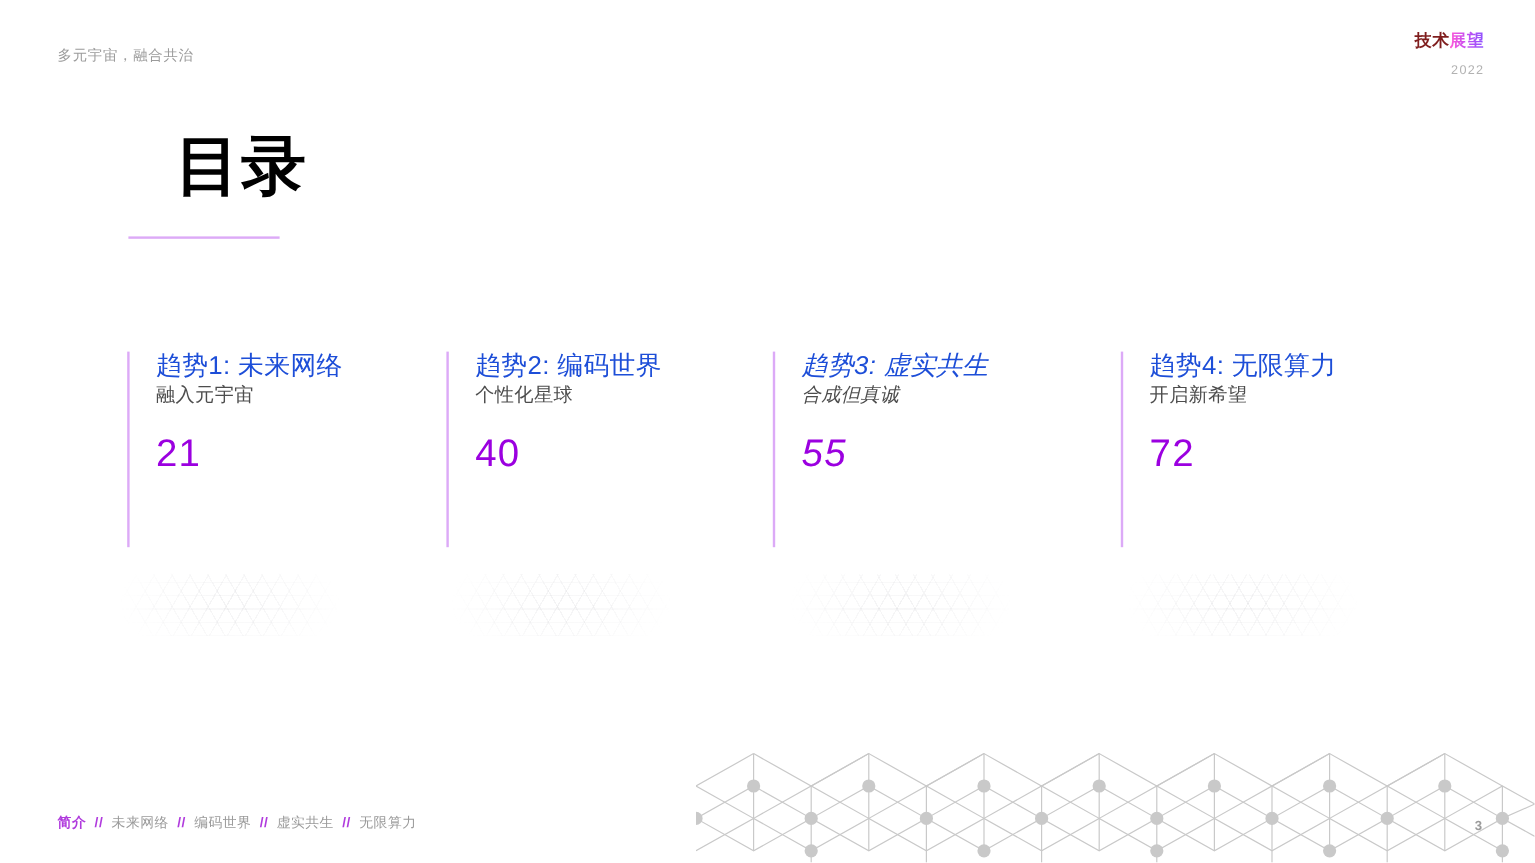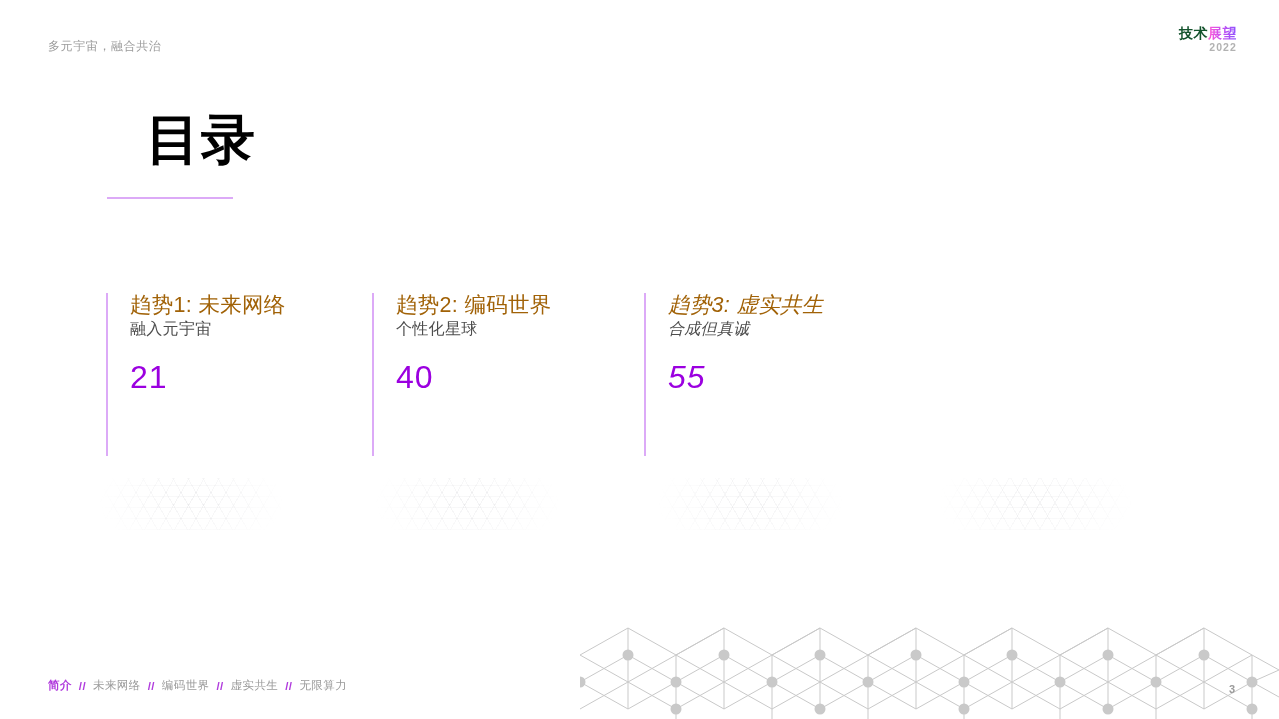--- a/index.html
+++ b/index.html
@@ -34,33 +34,33 @@
     top: 26px;
     text-align: right;
     line-height: 1.05;
   }
   .logo-line1 {
     font-size: 14px;
     font-weight: bold;
     letter-spacing: .5px;
     white-space: nowrap;
   }
-  .logo-a { color: #14532d; }
+  .logo-a { color: #7f1d1d; }
   .logo-b {
     background: linear-gradient(90deg, #ff5ad6 0%, #c94ff0 45%, #8c52ff 100%);
     -webkit-background-clip: text;
     background-clip: text;
     color: transparent;
   }
   .logo-year {
     font-size: 10.5px;
-    font-weight: bold;
+    font-weight: normal;
     color: #b2b2b2;
     letter-spacing: 1.1px;
-    margin-top: 1px;
+    margin-top: 13px;
   }
 
   
   .page-title {
     position: absolute;
     left: 106px;
     top: 112px;
     font-size: 54px;
     font-weight: bold;
     color: #000000;
@@ -97,21 +97,21 @@
   .col-rule {
     position: absolute;
     left: 0;
     top: 1px;
     width: 1.5px;
     height: 163px;
     background: #dcaaf7;
   }
   .col-title {
     font-size: 21.5px;
-    color: #a16207;
+    color: #1d4ed8;
     letter-spacing: .3px;
     line-height: 1.25;
     white-space: nowrap;
   }
   .col-sub {
     font-size: 16px;
     color: #4d4d4d;
     letter-spacing: .3px;
     white-space: nowrap;
   }
@@ -211,20 +211,26 @@
       <div class="col-num">40</div>
     </div>
 
     <div class="col">
       <div class="col-rule"></div>
       <div class="col-title">趋势3: 虚实共生</div>
       <div class="col-sub">合成但真诚</div>
       <div class="col-num">55</div>
     </div>
 
+    <div class="col">
+      <div class="col-rule"></div>
+      <div class="col-title">趋势4: 无限算力</div>
+      <div class="col-sub">开启新希望</div>
+      <div class="col-num">72</div>
+    </div>
 
   </div>
 
   <div class="wm wm1"></div>
   <div class="wm wm2"></div>
   <div class="wm wm3"></div>
   <div class="wm wm4"></div>
 
   <svg class="lattice" viewBox="0 0 699 105" preserveAspectRatio="none" xmlns="http://www.w3.org/2000/svg">
     <g stroke="#c9c9c9" stroke-width="1" fill="none">

